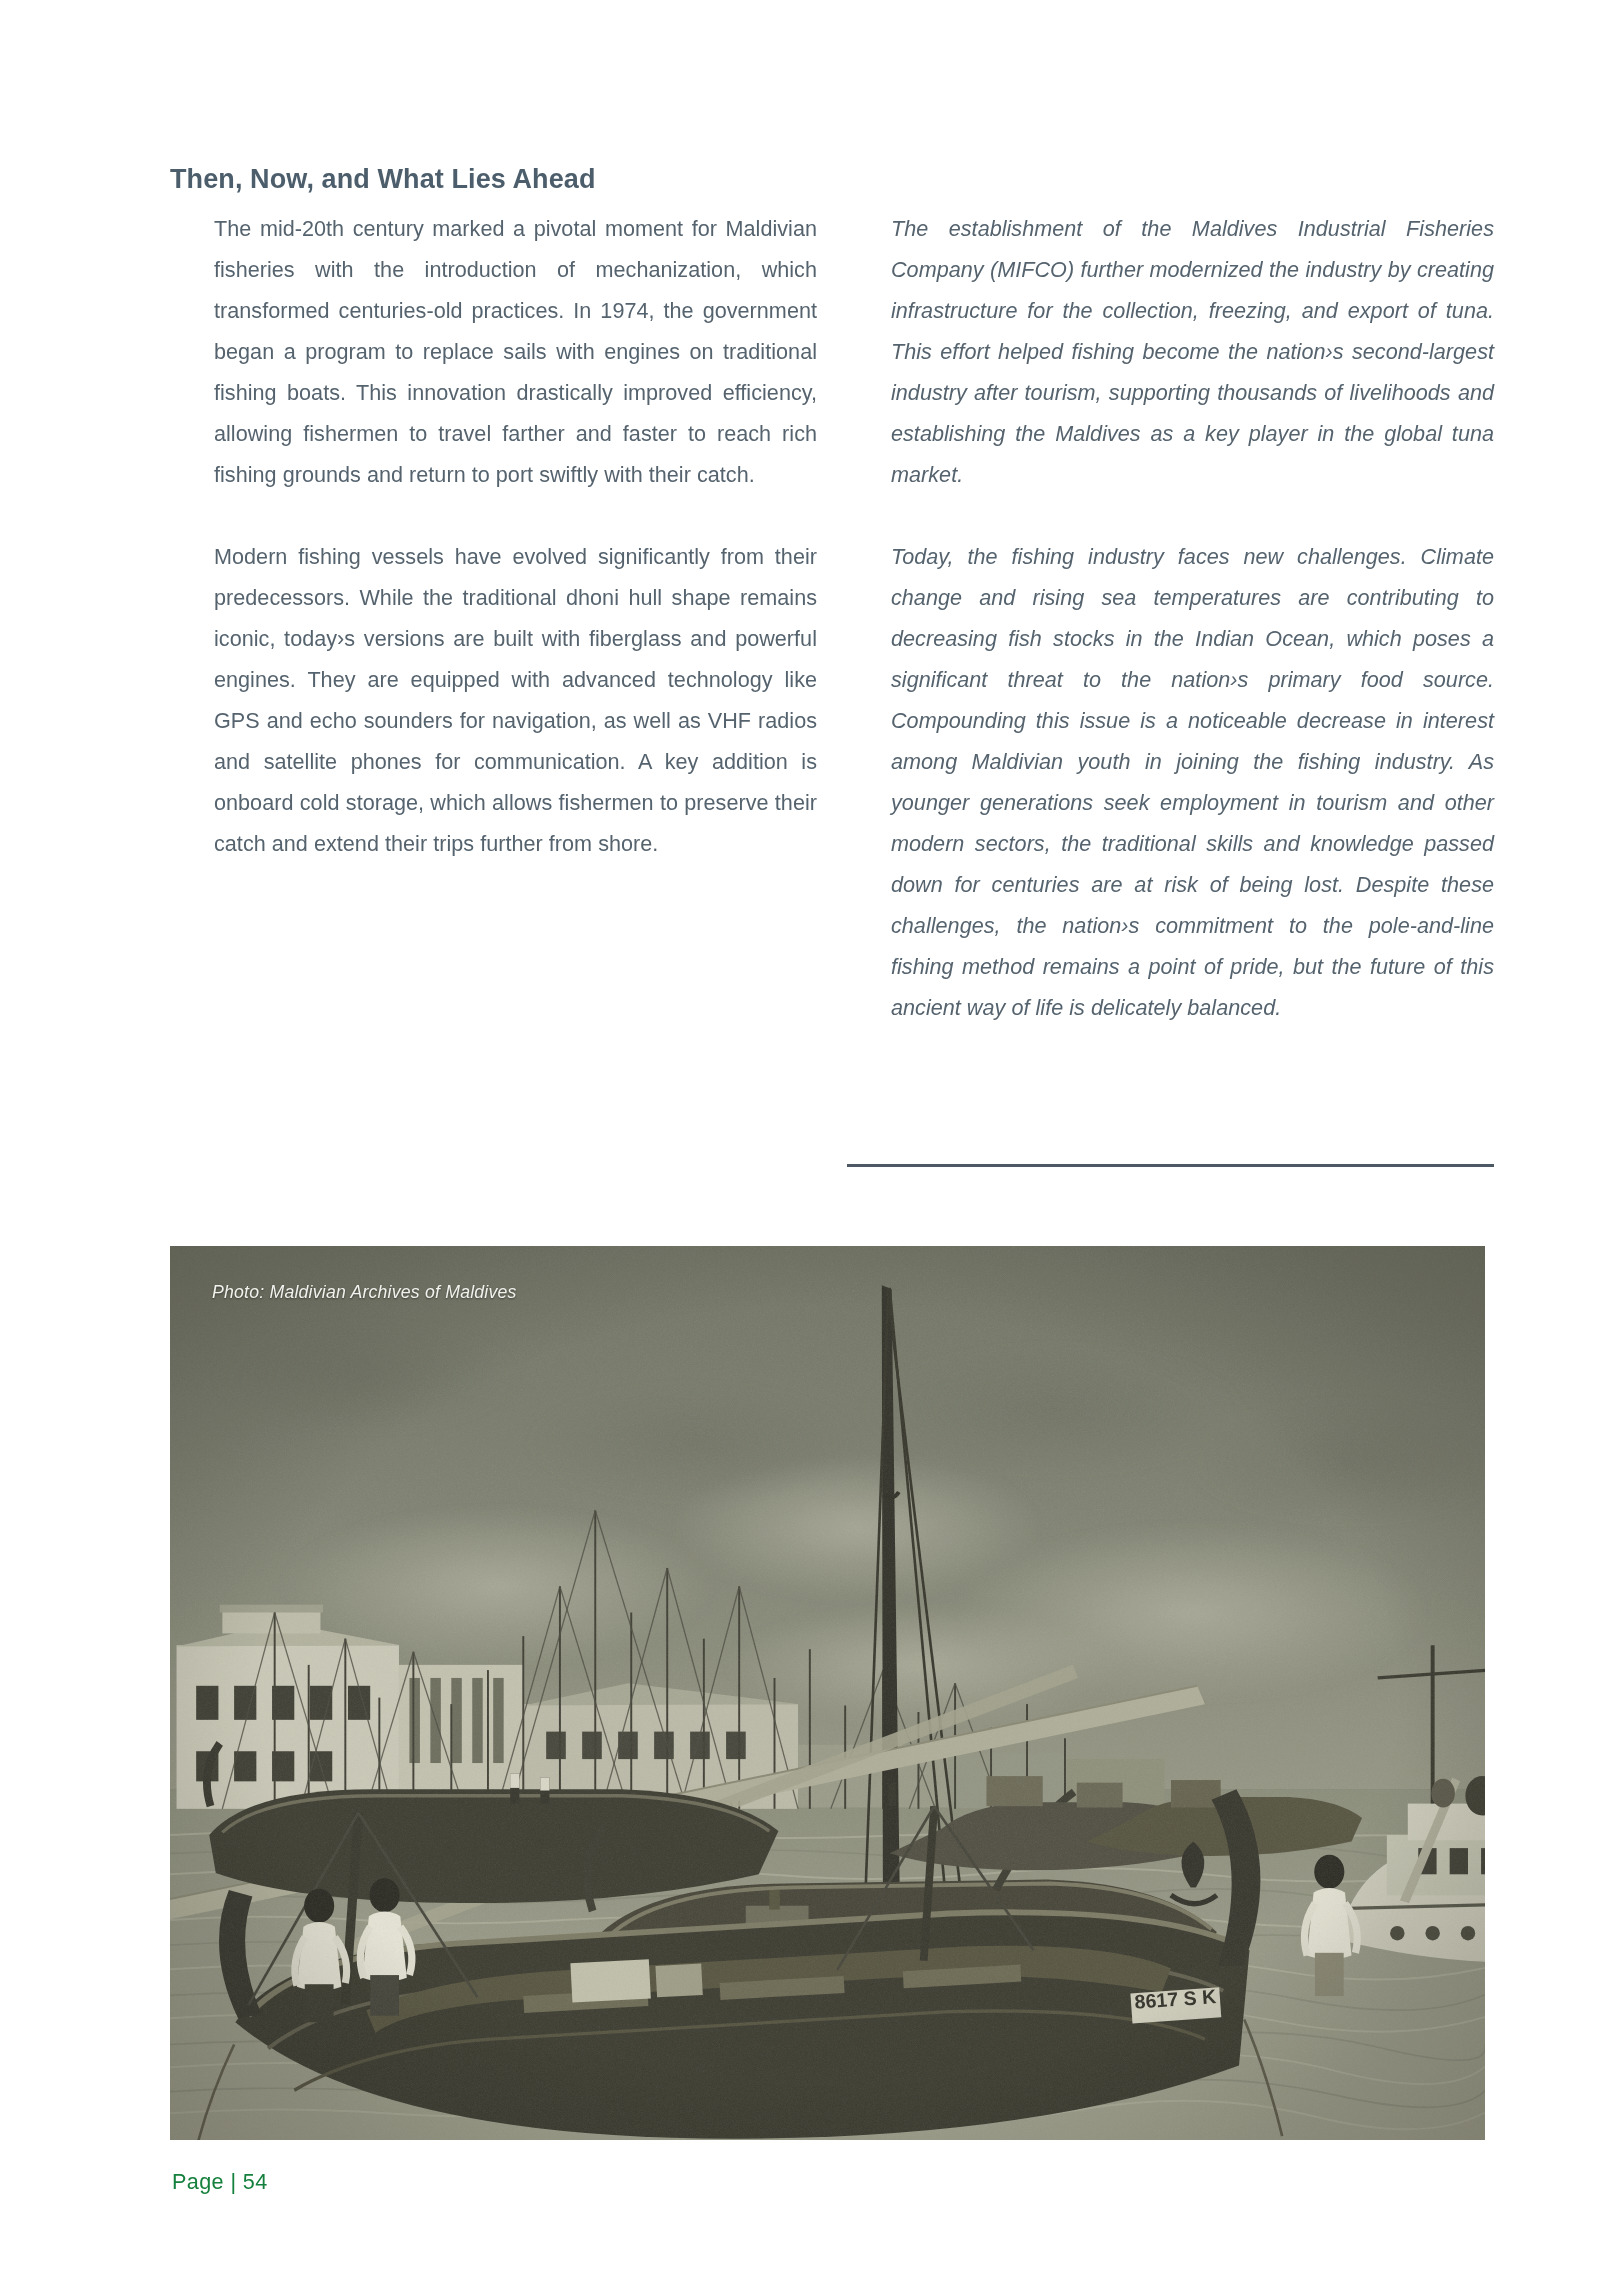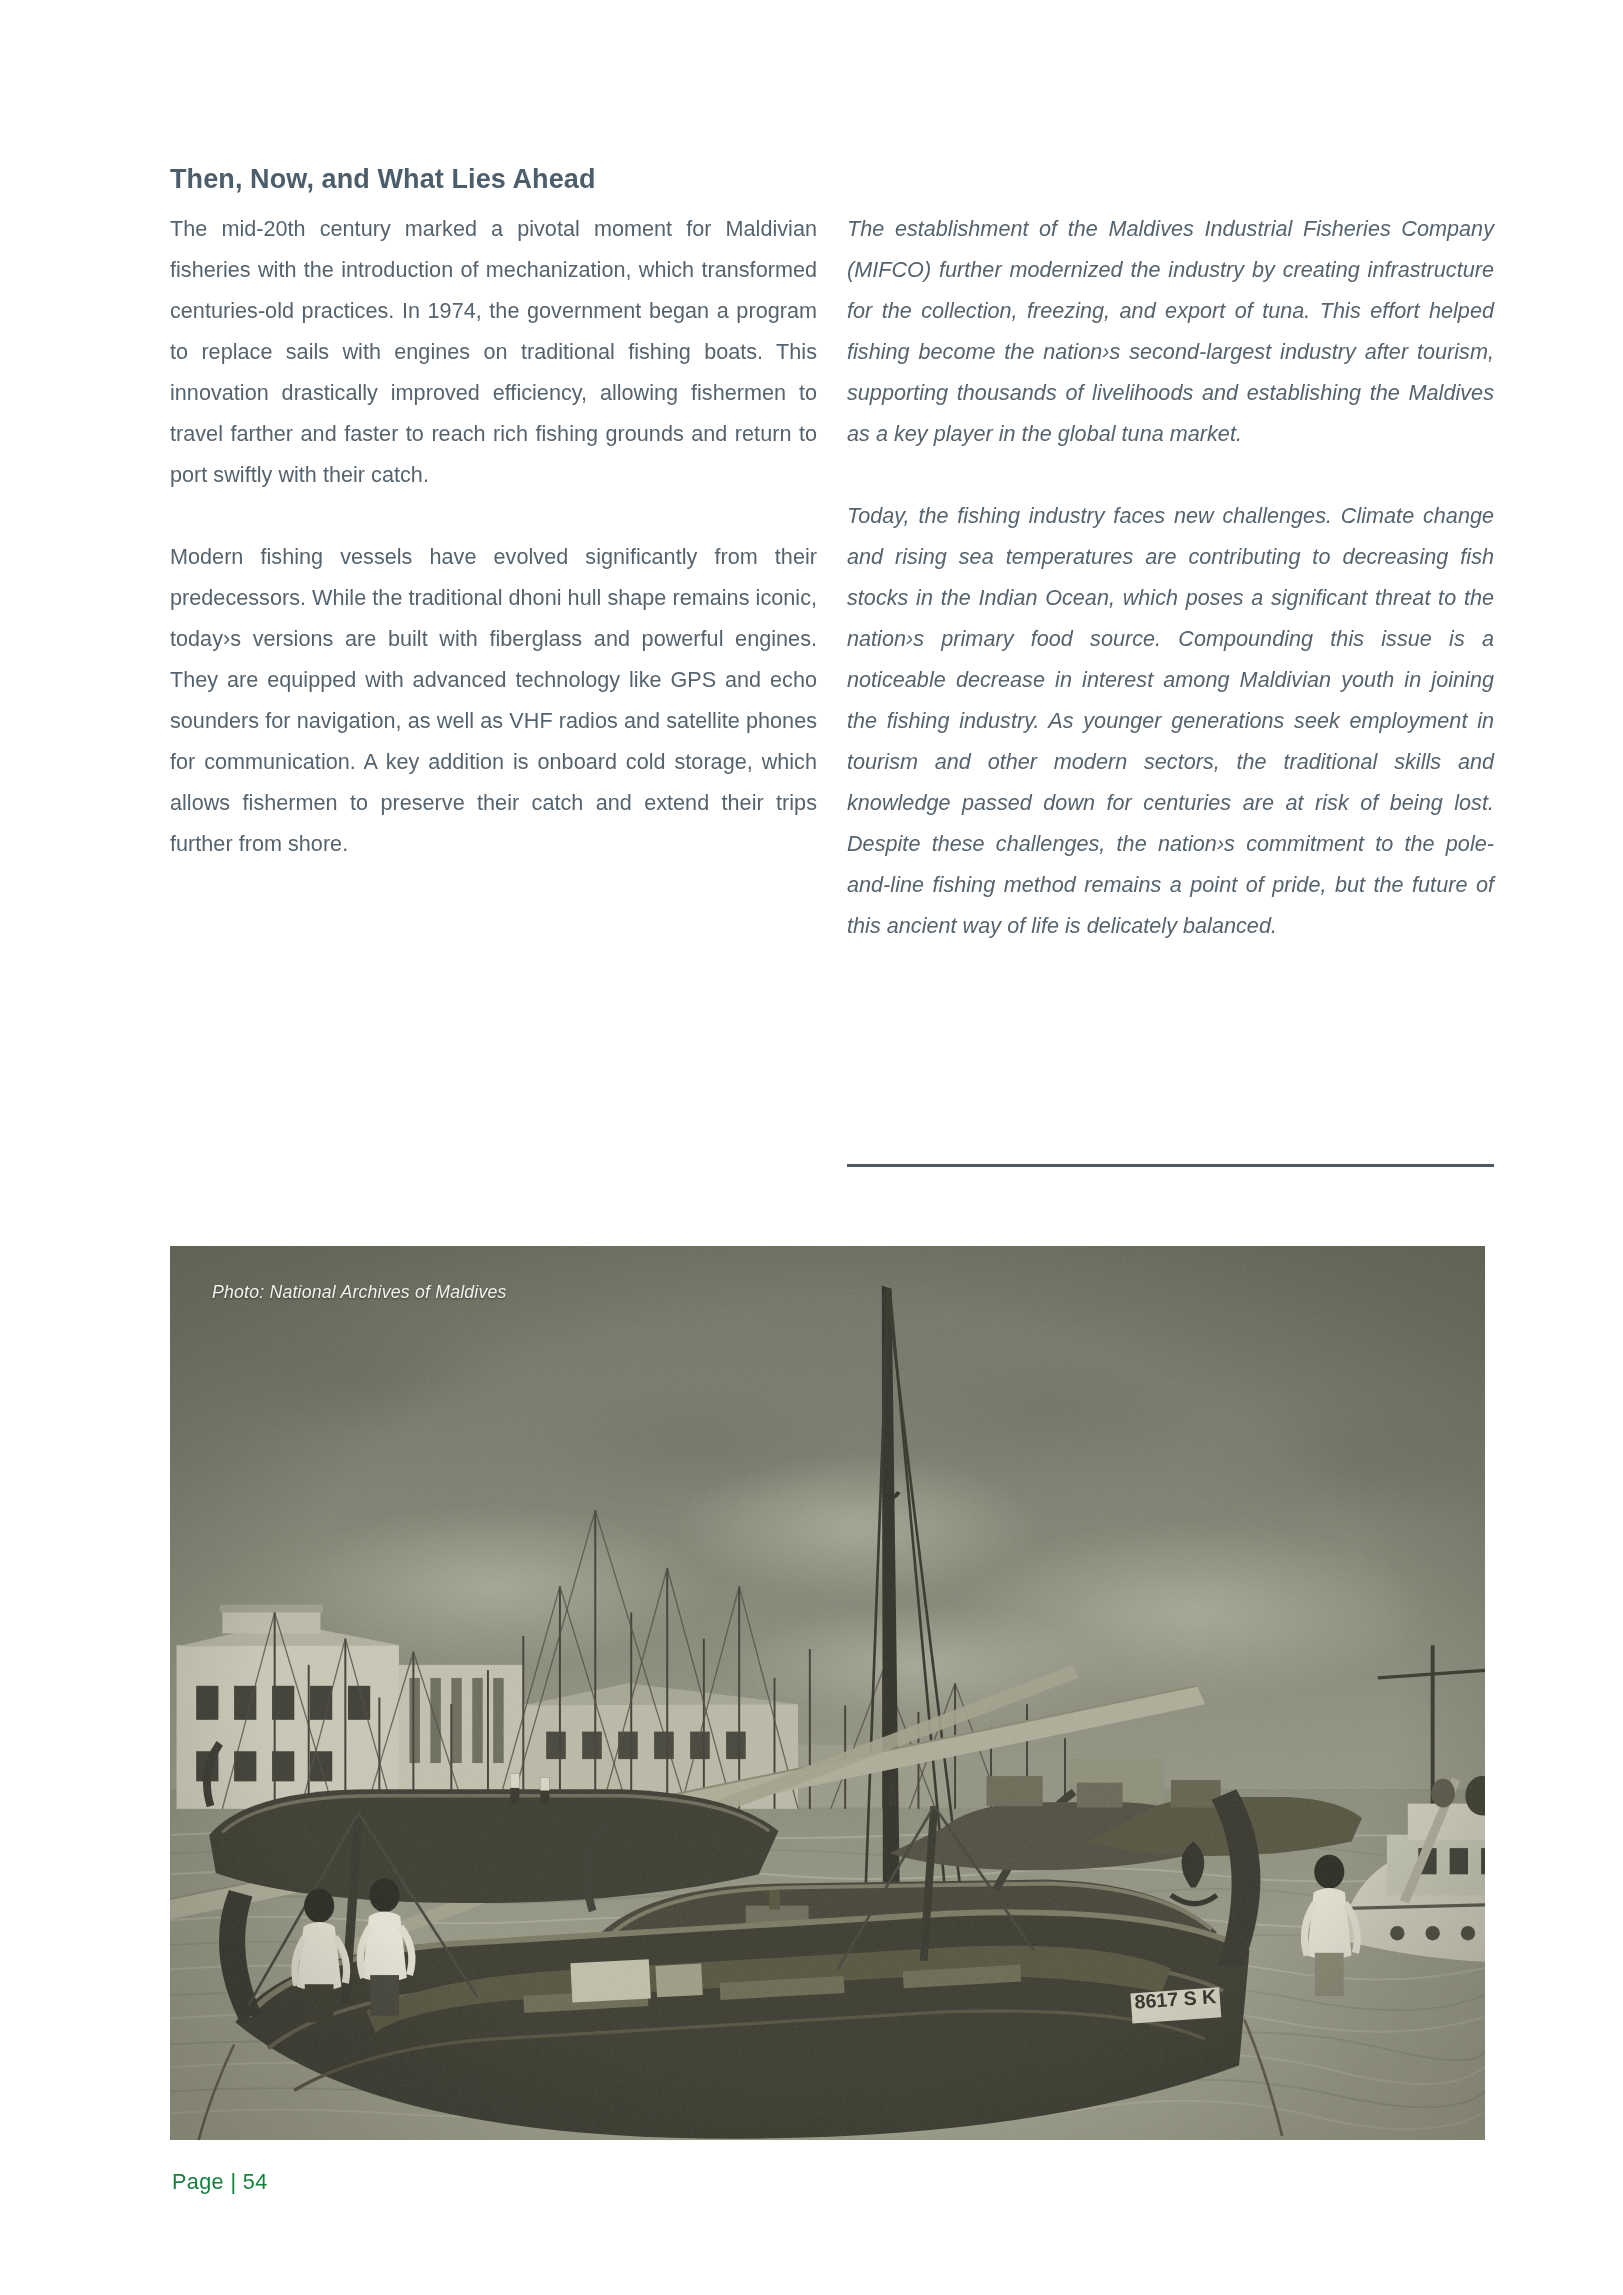--- a/index.html
+++ b/index.html
@@ -51,21 +51,21 @@
     font-size: 21.6px;
     line-height: 41px;
     color: #55636e;
     text-align: justify;
     text-justify: inter-word;
     margin: 0 0 41px 0;
     font-stretch: condensed;
     letter-spacing: 0.03px;
   }
   .body-par:last-child { margin-bottom: 0; }
-  .body-par.last-line-flush { text-align-last: left; }
+  .body-par.last-line-flush { text-align-last: left; margin-left: 44px; }
 
   
   .divider {
     position: absolute;
     left: 831px;
     top: 1164px;
     width: 647px;
     height: 3.3px;
     background: #4c5964;
   }
@@ -444,18 +444,18 @@
           <rect x="566" y="812" width="14" height="20"></rect>
         </g>
       </g>
 
       <rect x="0" y="0" width="2010" height="1366" filter="url(#grain)" opacity="0.85"></rect>
       <rect x="0" y="0" width="2010" height="1366" fill="url(#vig)"></rect>
       <rect x="0" y="0" width="2010" height="1366" fill="#6b6a4e" opacity="0.08"></rect>
     </svg>
   </div>
 
-  <div class="photo-caption">Photo: National Archives of Maldives</div>
+  <div class="photo-caption">Photo: Maldivian Archives of Maldives</div>
 
   <div class="page-footer">Page | 54</div>
 
 </div>
 
 
 </body></html>

